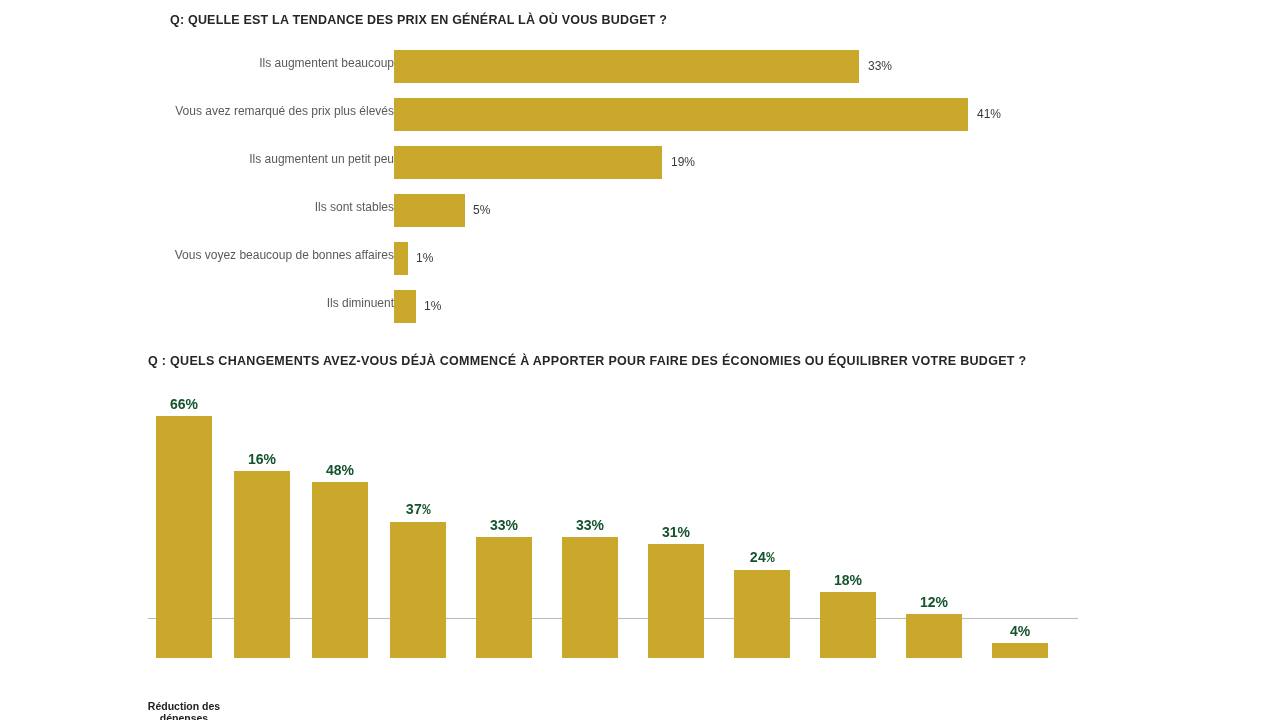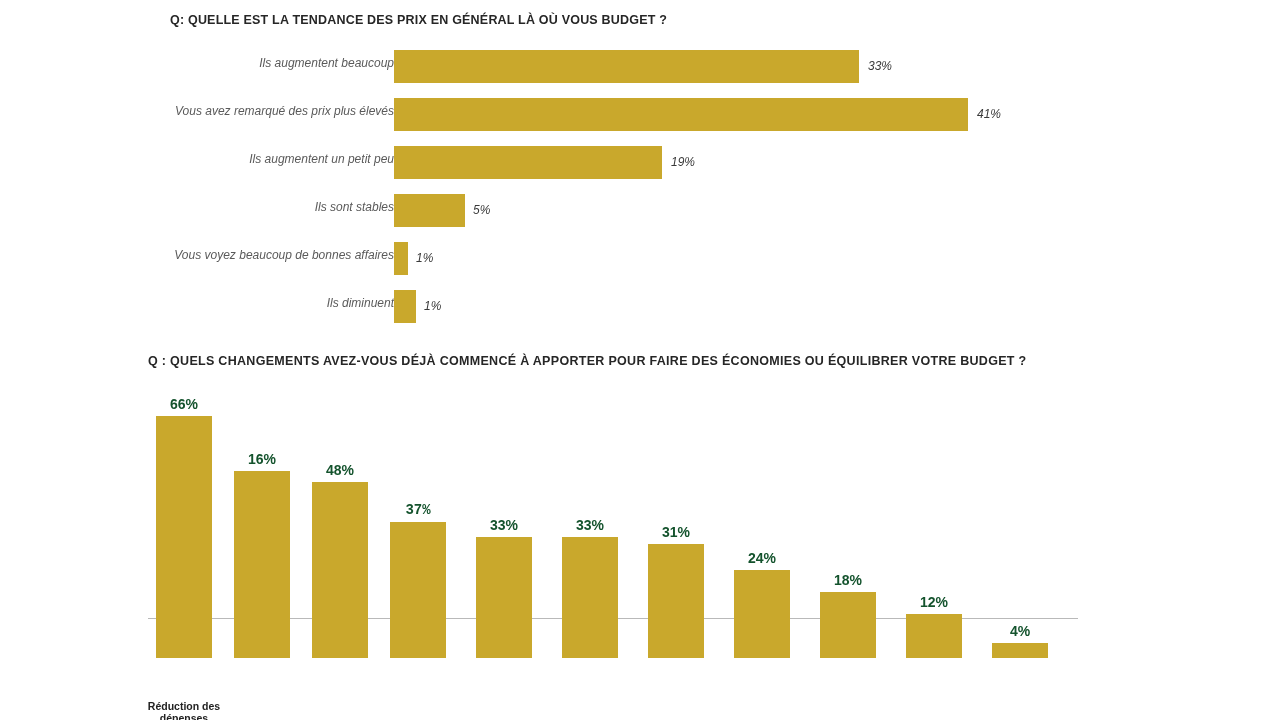--- a/index.html
+++ b/index.html
@@ -32,21 +32,20 @@
     font-weight: bold;
     letter-spacing: 0.2px;
     color: #262626;
     white-space: nowrap;
   }
   #chart1 .rows {
     position: absolute;
     left: 0;
     top: 44px;
     width: 1280px;
-    font-style: italic;
   }
   #chart1 .hrow {
     position: relative;
     height: 48px;
   }
   #chart1 .hlabel {
     position: absolute;
     right: 886px;   
     width: 400px;
     text-align: right;
@@ -226,21 +225,21 @@
 
     </div>
 
     <div class="vcol" style="left:492px;height:114px;">
       <div class="vval" style="bottom:118px;">31%</div>
       <div class="vbar" style="height:114px;"></div>
 
     </div>
 
     <div class="vcol" style="left:578px;height:88px;">
-      <div class="vval" style="bottom:92px;">24%</div>
+      <div class="vval" style="bottom:92px;font-family:Liberation Mono, monospace;">24%</div>
       <div class="vbar" style="height:88px;"></div>
 
     </div>
 
     <div class="vcol" style="left:664px;height:66px;">
       <div class="vval" style="bottom:70px;">18%</div>
       <div class="vbar" style="height:66px;"></div>
 
     </div>
 

